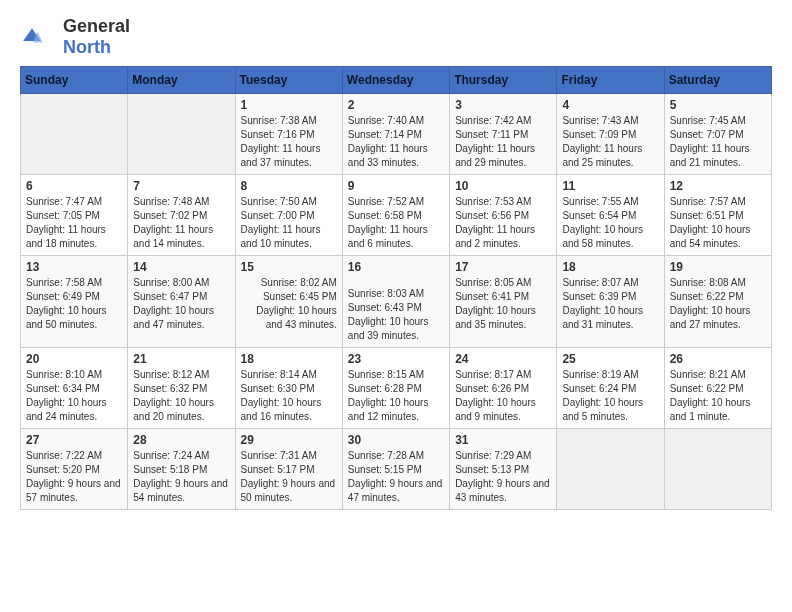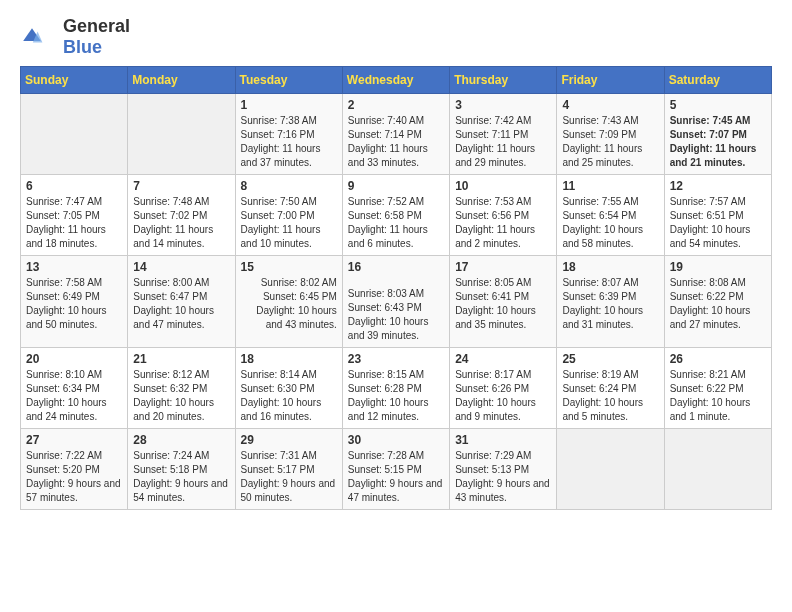--- a/index.html
+++ b/index.html
@@ -48,21 +48,21 @@
       font-size: 16px;
       color: #555;
     }
     table {
       width: 100%;
       border-collapse: collapse;
       table-layout: fixed;
     }
     thead tr th {
       background-color: #4472c4;
-      color: #fde047;
+      color: #0f172a;
       font-size: 12px;
       font-weight: bold;
       padding: 6px 4px;
       text-align: left;
       border: 1px solid #3a60a8;
     }
     tbody tr td {
       border: 1px solid #ccc;
       vertical-align: top;
       padding: 4px 5px;
@@ -93,21 +93,21 @@
 <body>
 
 <div class="header">
   <div class="logo">
     <svg class="logo-icon" viewBox="0 0 30 30">
       <polygon points="15,4 26,20 4,20" fill="#4472c4"></polygon>
       <polygon points="22,8 28,22 16,22" fill="#7aaeea" opacity="0.7"></polygon>
     </svg>
     <div>
       <span class="logo-text-general">General</span><br>
-      <span class="logo-text-blue">Blue</span>
+      <span class="logo-text-blue">North</span>
     </div>
   </div>
 </div>
 
 <table>
   <thead>
     <tr id="weekday-header">
     <th>Sunday</th>
         <th>Monday</th>
         <th>Tuesday</th>
@@ -140,21 +140,21 @@
 Daylight: 11 hours and 29 minutes.</div>
         </td>
         <td>
           <span class="day-number">4</span>
           <div class="day-info" style="white-space: pre-line;">Sunrise: 7:43 AM
 Sunset: 7:09 PM
 Daylight: 11 hours and 25 minutes.</div>
         </td>
         <td>
           <span class="day-number">5</span>
-          <div class="day-info" style="white-space: pre-line; font-weight: bold;">Sunrise: 7:45 AM
+          <div class="day-info" style="white-space: pre-line;">Sunrise: 7:45 AM
 Sunset: 7:07 PM
 Daylight: 11 hours and 21 minutes.</div>
         </td>
       </tr>
       <tr>
         <td>
           <span class="day-number">6</span>
           <div class="day-info" style="white-space: pre-line;">Sunrise: 7:47 AM
 Sunset: 7:05 PM
 Daylight: 11 hours and 18 minutes.</div>

